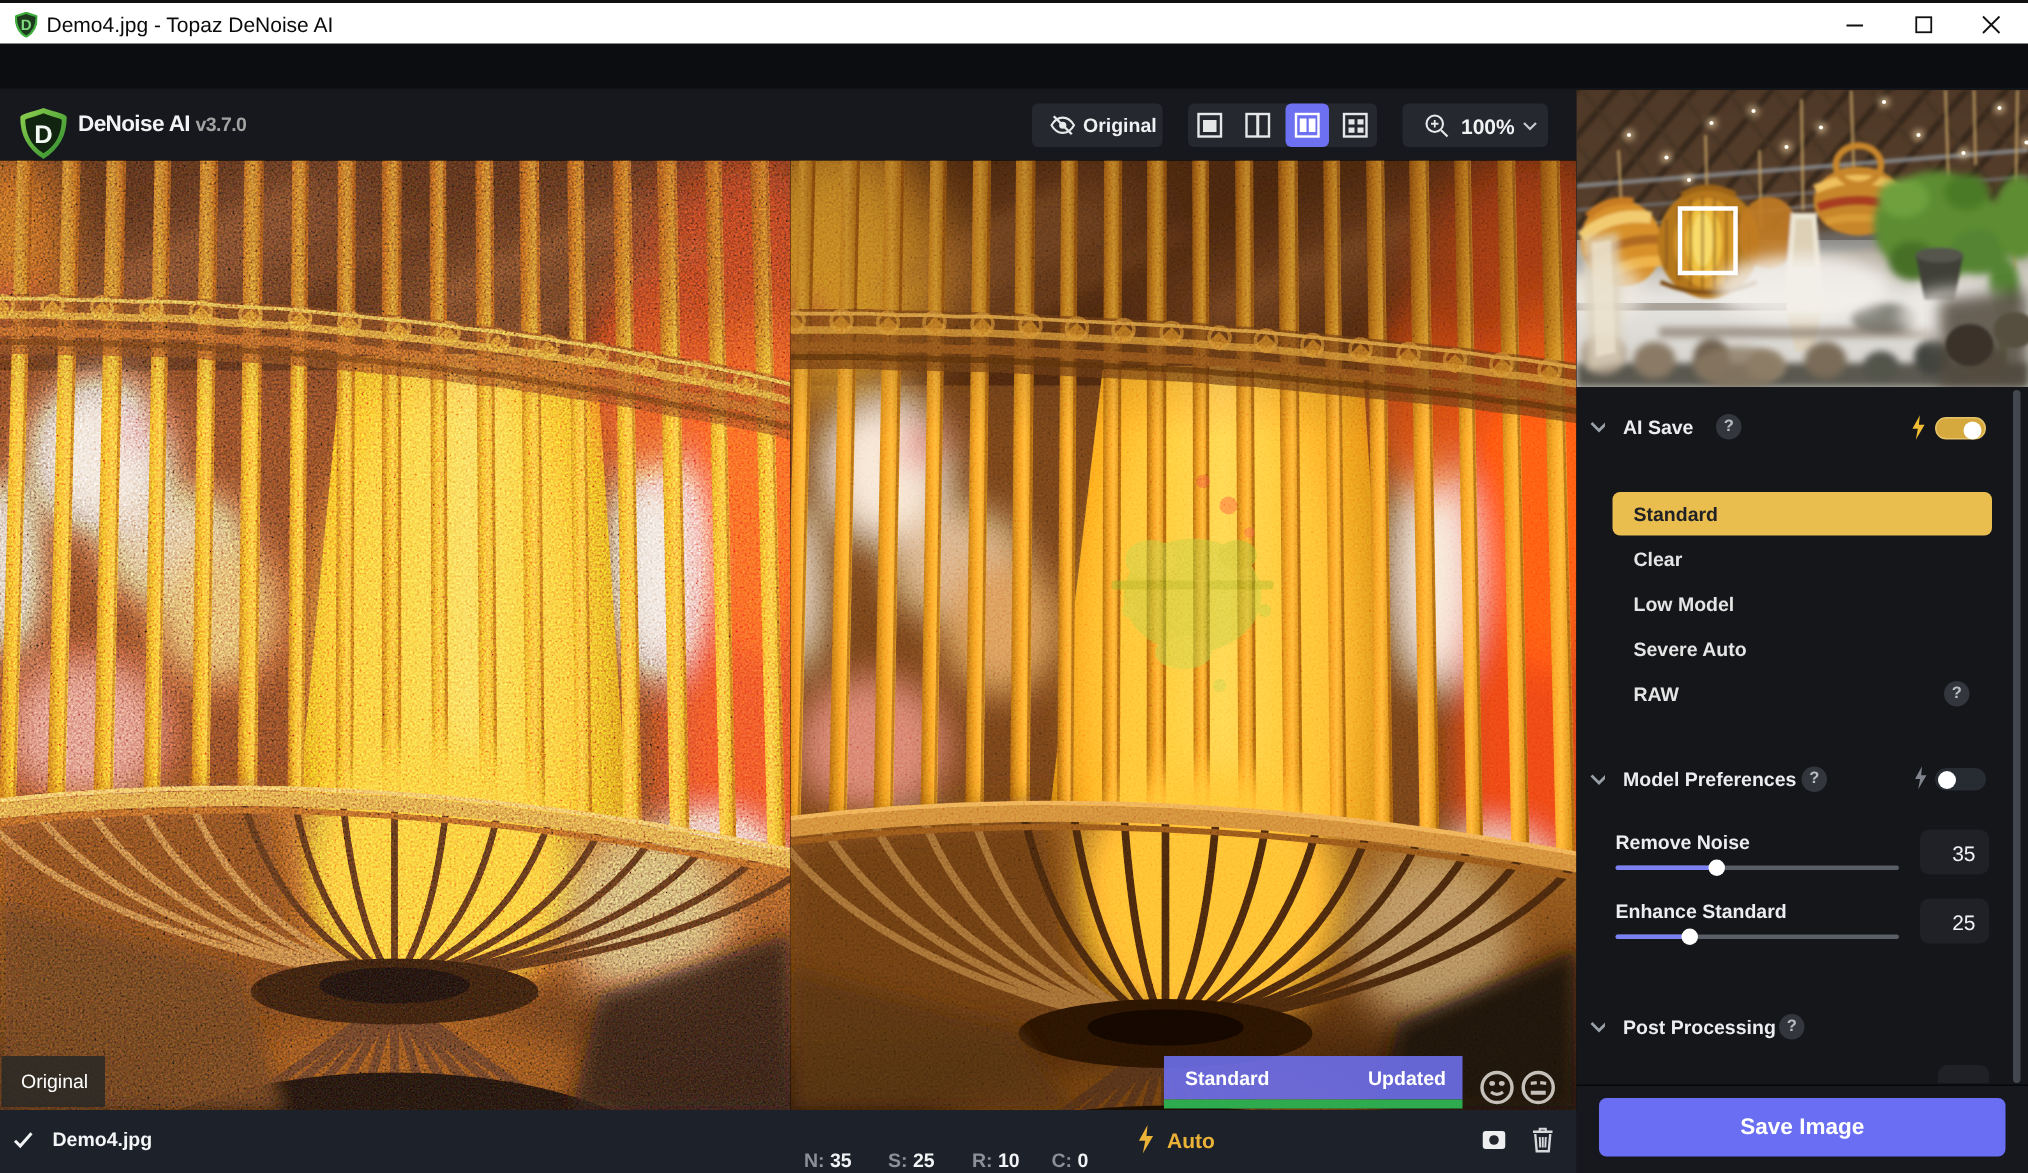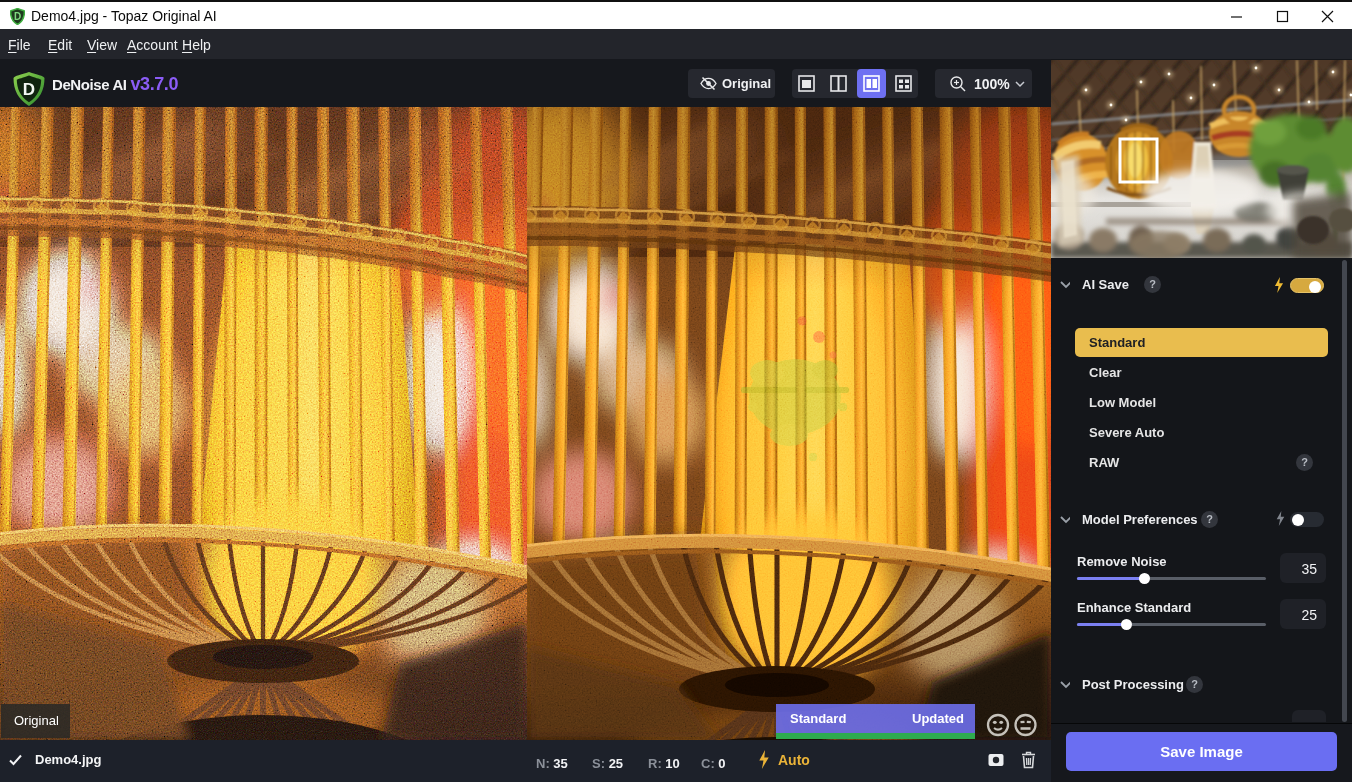--- a/index.html
+++ b/index.html
@@ -16,21 +16,21 @@
 
   
   #menubar { position:absolute; left:0; top:29px; width:1352px; height:30px;
     background:#23252b; color:#eef0f2; font-size:14px; }
   #menubar span { position:absolute; top:8px; }
   #menubar u { text-decoration:underline; text-underline-offset:2px; }
 
   
   #toolbar { position:absolute; left:0; top:59px; width:1352px; height:48px; background:#16181d; }
   #brand { position:absolute; left:52px; top:15px; letter-spacing:-0.4px; font-size:15px; font-weight:bold; color:#f2f3f5; }
-  #brand .ver { font-weight:bold; color:#8b5cf6; font-size:18px; }
+  #brand .ver { font-weight:bold; color:#a3a3a3; font-size:13px; }
   .tbtn { position:absolute; top:10px; height:29px; background:#26282f; border-radius:4px; }
   #btn-original { left:688px; width:87px; color:#f0f1f3; font-size:13px; font-weight:bold; }
   #btn-original span { position:absolute; left:34px; top:7px; }
   #viewgroup { left:792px; width:126px; }
   #viewactive { position:absolute; left:65px; top:0px; width:29px; height:29px; background:#6e70f2; border-radius:4px; }
   #zoomgroup { left:935px; width:97px; color:#f0f1f3; font-size:14px; font-weight:bold; }
   #zoomgroup .pct { position:absolute; left:39px; top:7px; }
 
   
   #mainarea { position:absolute; left:0; top:107px; width:1051px; height:634px; background:#000; }
@@ -69,52 +69,45 @@
   .slider .fill { position:absolute; left:0; top:0; height:3px; background:#7b80f2; border-radius:2px; }
   .slider .knob { position:absolute; top:-4px; width:11px; height:11px; border-radius:50%; background:#fff; }
   #sbscroll { position:absolute; left:291px; top:201px; width:5px; height:462px; background:#43474f; border-radius:3px; }
   #sbfoot { position:absolute; left:0; top:664px; width:301px; height:71px; background:#16181d; border-top:1px solid #060708; }
   #savebtn { position:absolute; left:15px; top:8px; width:271px; height:39px; background:#6a6ef2;
     border-radius:5px; color:#fff; font-size:15px; font-weight:bold; text-align:center; line-height:39px; }
 
   
   #bottombar { position:absolute; left:0; top:740px; width:1051px; height:42px; background:#1d212a; }
   #bottombar .fname { position:absolute; left:35px; top:12px; font-size:13px; font-weight:bold; color:#f4f5f6; }
-  .stat { position:absolute; top:16px; font-size:13px; color:#8b9099; font-weight:bold; }
+  .stat { position:absolute; top:26px; font-size:13px; color:#8b9099; font-weight:bold; }
   .stat b { color:#f2f3f5; }
   #autotxt { position:absolute; left:778px; top:12px; font-size:14px; font-weight:bold; color:#eab338; }
 </style>
 </head>
 <body>
 <div id="app">
 
   <div id="titlebar">
     <svg class="ticon" width="15" height="17" viewBox="0 0 15 17">
       <path d="M7.5 0.5 C11 2 14 2.5 14.5 3 C14.5 9 13 13.5 7.5 16.5 C2 13.5 0.5 9 0.5 3 C1 2.5 4 2 7.5 0.5 Z" fill="#1e3a1e" stroke="#3fae3f" stroke-width="1.5"></path>
       <text x="7.5" y="12" font-size="10" font-weight="bold" fill="#7fd97f" text-anchor="middle">D</text>
     </svg>
-    <div class="ttext">Demo4.jpg - Topaz Original AI</div>
+    <div class="ttext">Demo4.jpg - Topaz DeNoise AI</div>
     <svg class="winbtn" style="left:1230px" width="14" height="29">
         <line x1="1" y1="15" x2="12" y2="15" stroke="#111" stroke-width="1.2"></line>
       </svg>
     <svg class="winbtn" style="left:1276px" width="14" height="29">
         <rect x="1.5" y="9.5" width="10" height="10" fill="none" stroke="#111" stroke-width="1.2"></rect>
       </svg>
     <svg class="winbtn" style="left:1321px" width="14" height="29">
         <path d="M1 9 L12 20 M12 9 L1 20" stroke="#111" stroke-width="1.2"></path>
       </svg>
   </div>
 
-  <div id="menubar">
-    <span style="left:8px"><u>F</u>ile</span>
-    <span style="left:48px"><u>E</u>dit</span>
-    <span style="left:87px"><u>V</u>iew</span>
-    <span style="left:127px"><u>A</u>ccount</span>
-    <span style="left:182px"><u>H</u>elp</span>
-  </div>
 
   <div id="toolbar">
     <svg style="position:absolute;left:12px;top:12px" width="34" height="36" viewBox="0 0 34 36">
       <defs>
           <linearGradient id="lg1" x1="0" y1="0" x2="1" y2="1">
         <stop offset="0" stop-color="#8fd14f"></stop>
             <stop offset="1" stop-color="#2e8b2e"></stop>
           </linearGradient>
         </defs>
       <path d="M17 1 C25 4 31.5 4.5 32.5 7 C32.5 19 28 28 17 35 C6 28 1.5 19 1.5 7 C2.5 4.5 9 4 17 1 Z" fill="url(#lg1)"></path>

